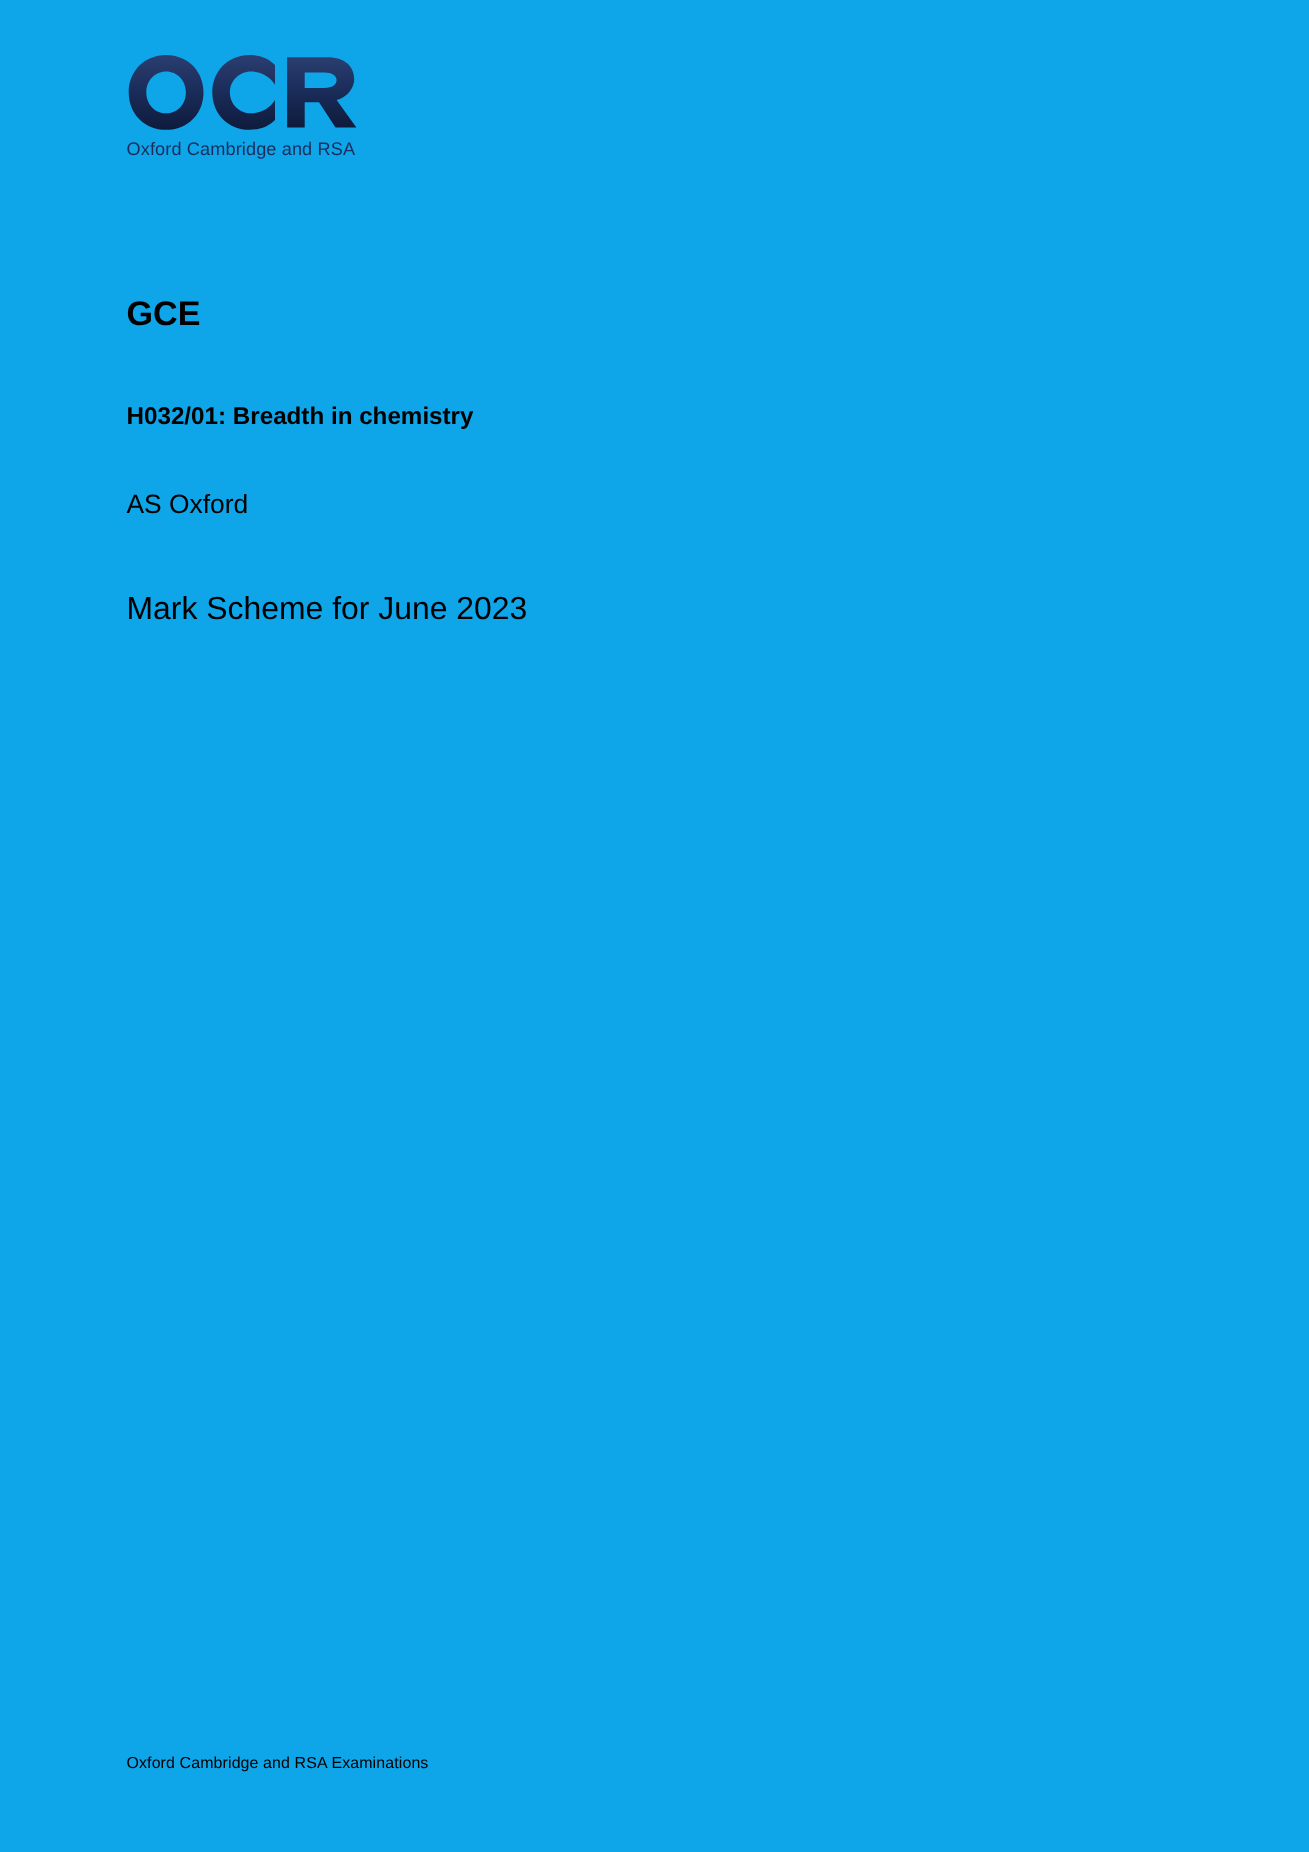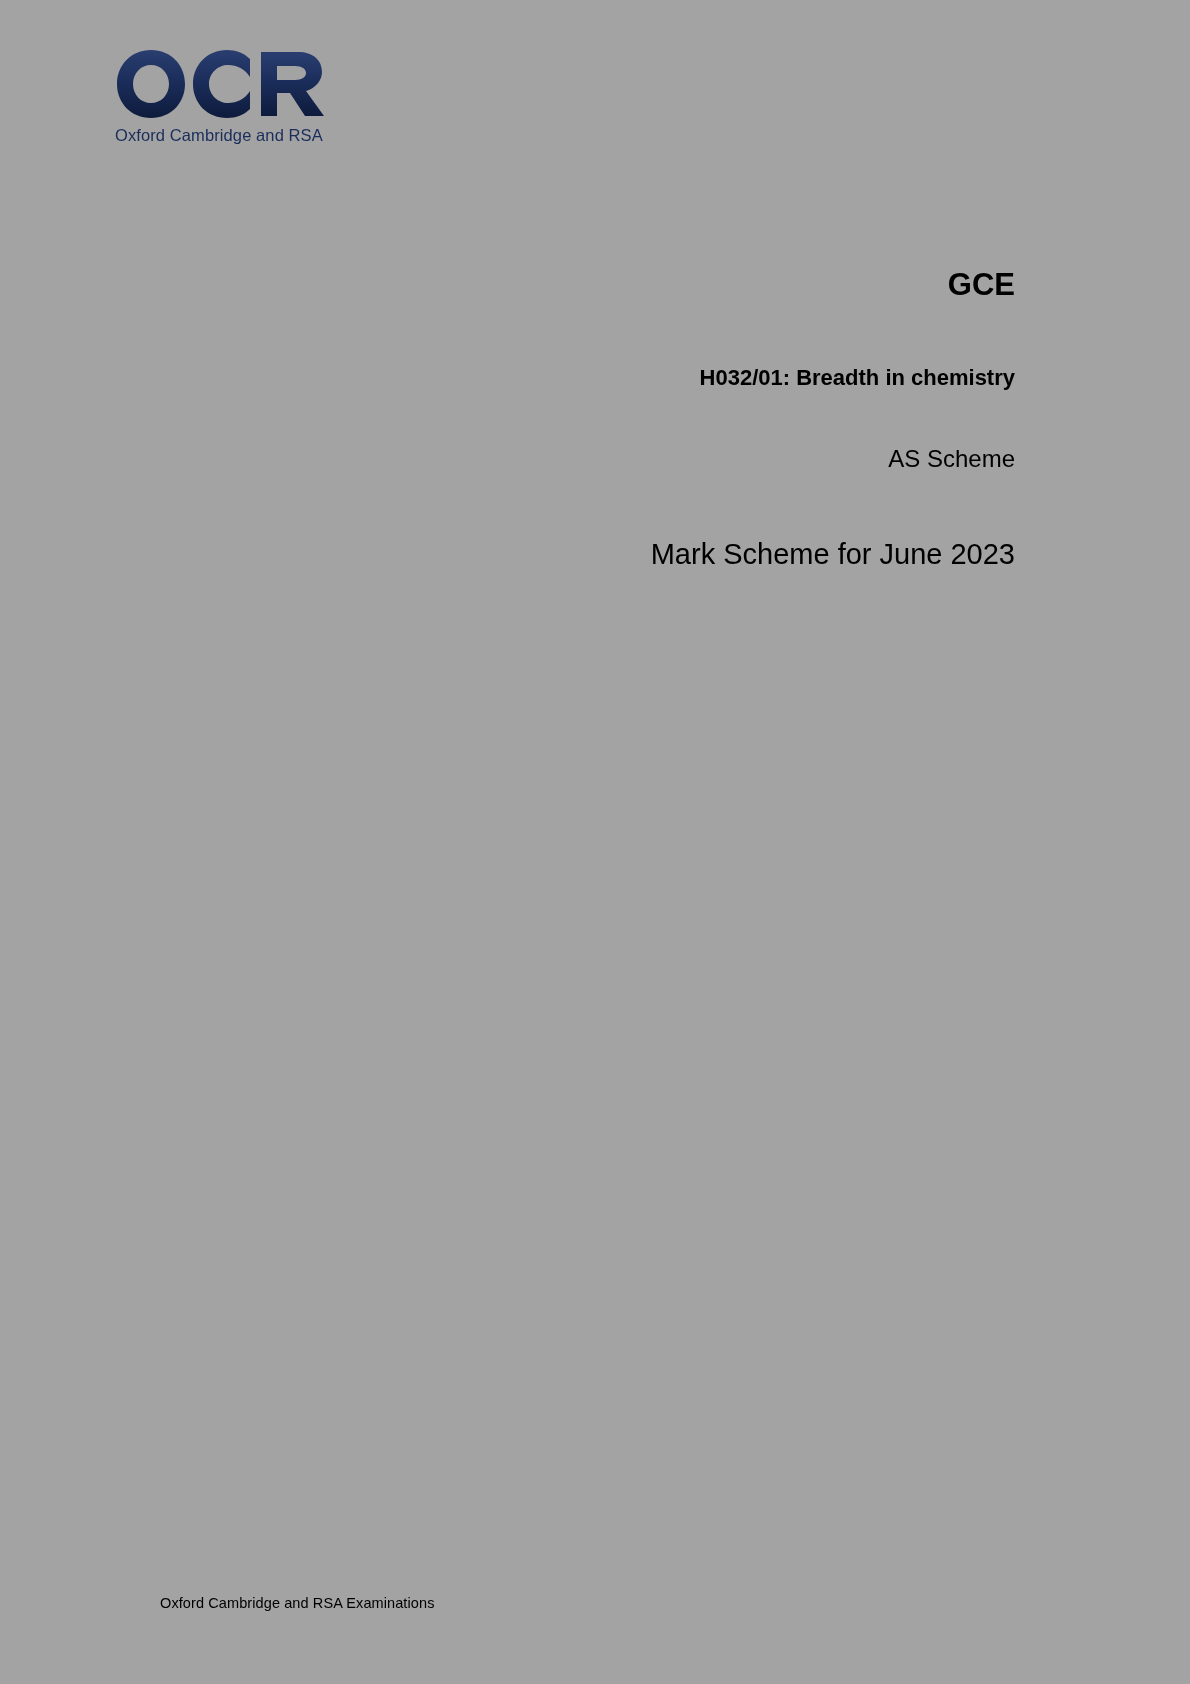--- a/index.html
+++ b/index.html
@@ -14,21 +14,21 @@
     font-family: "Liberation Sans", sans-serif;
     color: #000000;
     overflow: hidden;
   }
 
   .page {
     position: absolute;
     left: 0; top: 0;
     width: 1190px;
     height: 1684px;
-    background: #a3a3a3;
+    background: #0ea5e9;
   }
 
   
   .logo-block {
     position: absolute;
     left: 115px;
     top: 48px;
     width: 230px;
   }
   .logo-mark {
@@ -42,21 +42,20 @@
     letter-spacing: 0.1px;
     white-space: nowrap;
   }
 
   
   .title-block {
     position: absolute;
     left: 115px;
     top: 268px;
     width: 900px;
-    text-align: right;
   }
   .t-gce {
     font-size: 31px;
     font-weight: bold;
     line-height: 1.1;
     margin: 0 0 64px 0;
   }
   .t-subject {
     font-size: 27px;
     font-weight: bold;
@@ -83,21 +82,20 @@
   }
 
   
   .footer {
     position: absolute;
     left: 115px;
     bottom: 73px;
     font-size: 14.5px;
     color: #000000;
     letter-spacing: 0.1px;
-    margin-left: 45px;
   }
 </style>
 </head>
 <body>
 
 <div class="page">
 
   <div class="logo-block">
     <span class="logo-mark">
       <svg width="218" height="72" viewBox="0 0 218 72" xmlns="http://www.w3.org/2000/svg" aria-hidden="true">
@@ -114,19 +112,19 @@
           <path d="M146 4 L146 68 L162 68 L162 45 L175 45 L190 68 L209 68 L191 43 C201 40 207 32 207 24 C207 12 198 4 183 4 Z M162 18 L180 18 C187 18 191 21 191 25 C191 29 187 32 180 32 L162 32 Z"></path>
         </g>
       </svg>
     </span>
     <div class="logo-sub">Oxford Cambridge and RSA</div>
   </div>
 
   <div class="title-block">
     <div class="t-gce">GCE</div>
     <div class="t-unit">H032/01: Breadth in chemistry</div>
-    <div class="t-level">AS Scheme</div>
+    <div class="t-level">AS Oxford</div>
     <div class="t-markscheme">Mark Scheme for June 2023</div>
   </div>
 
   <div class="footer">Oxford Cambridge and RSA Examinations</div>
 
 </div>
 
 </body></html>

